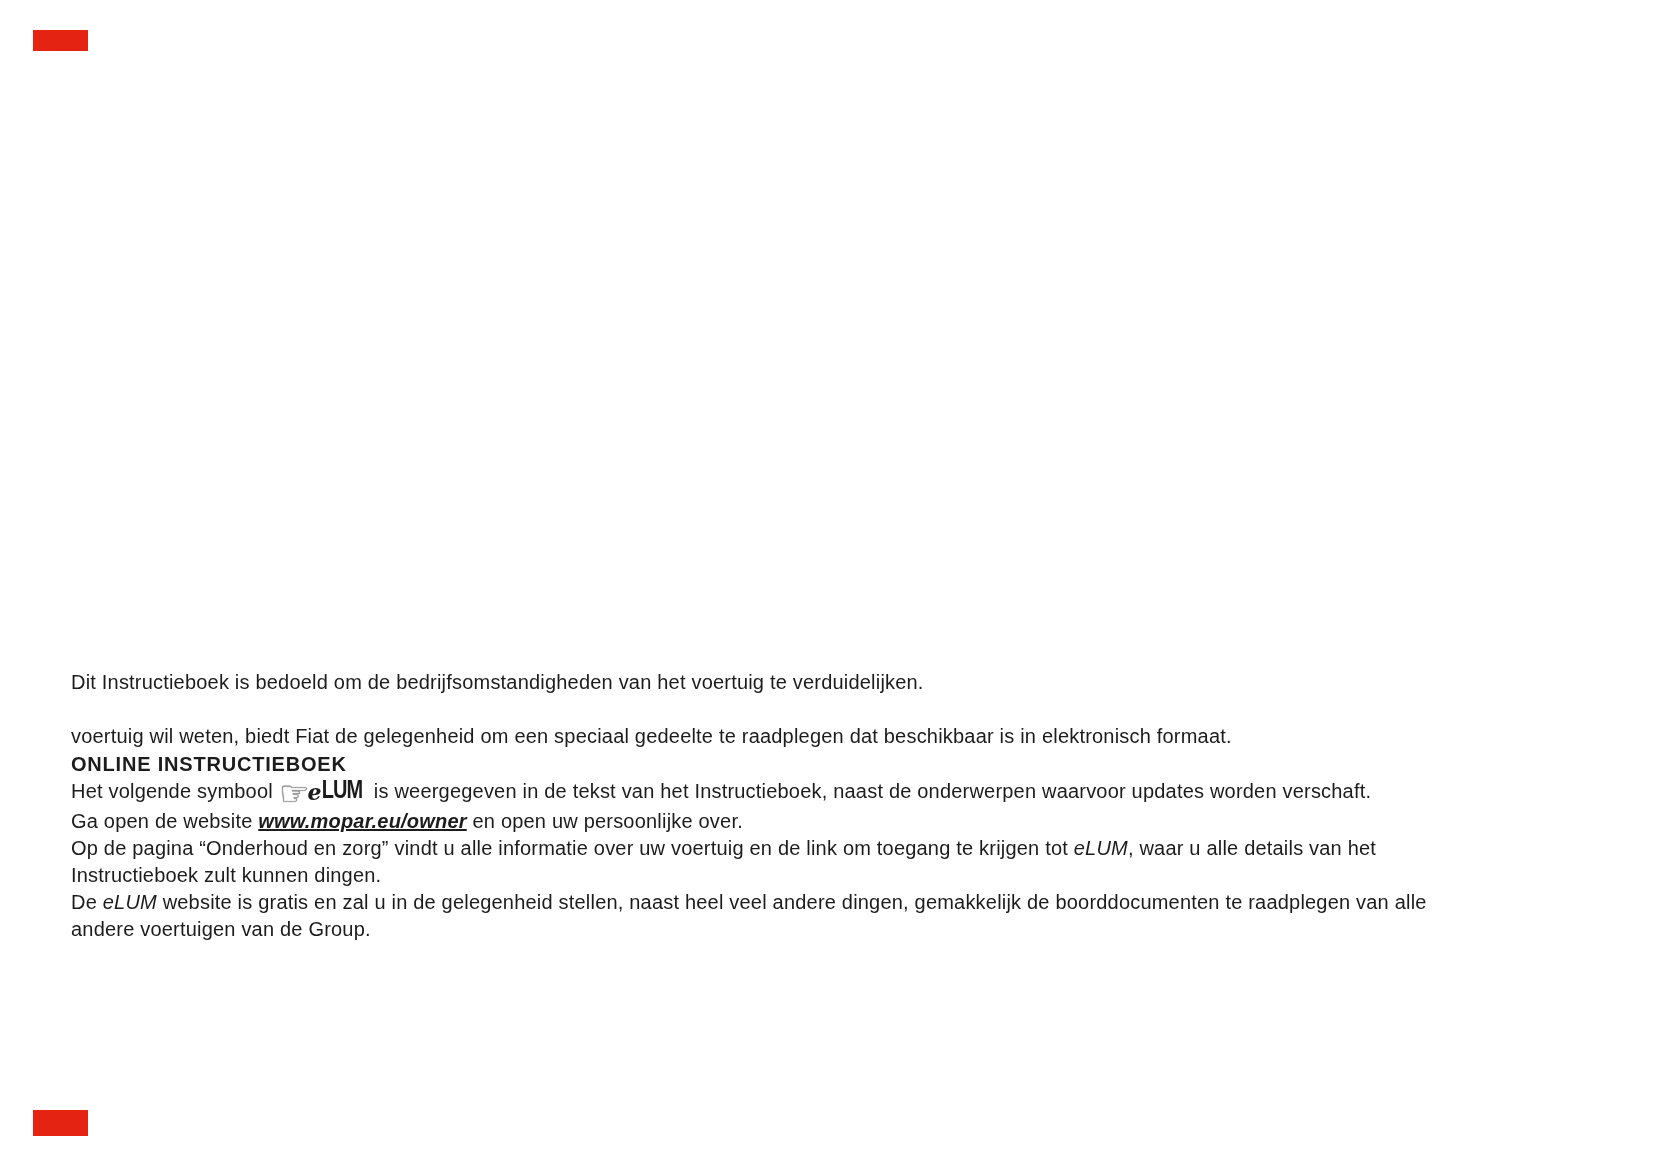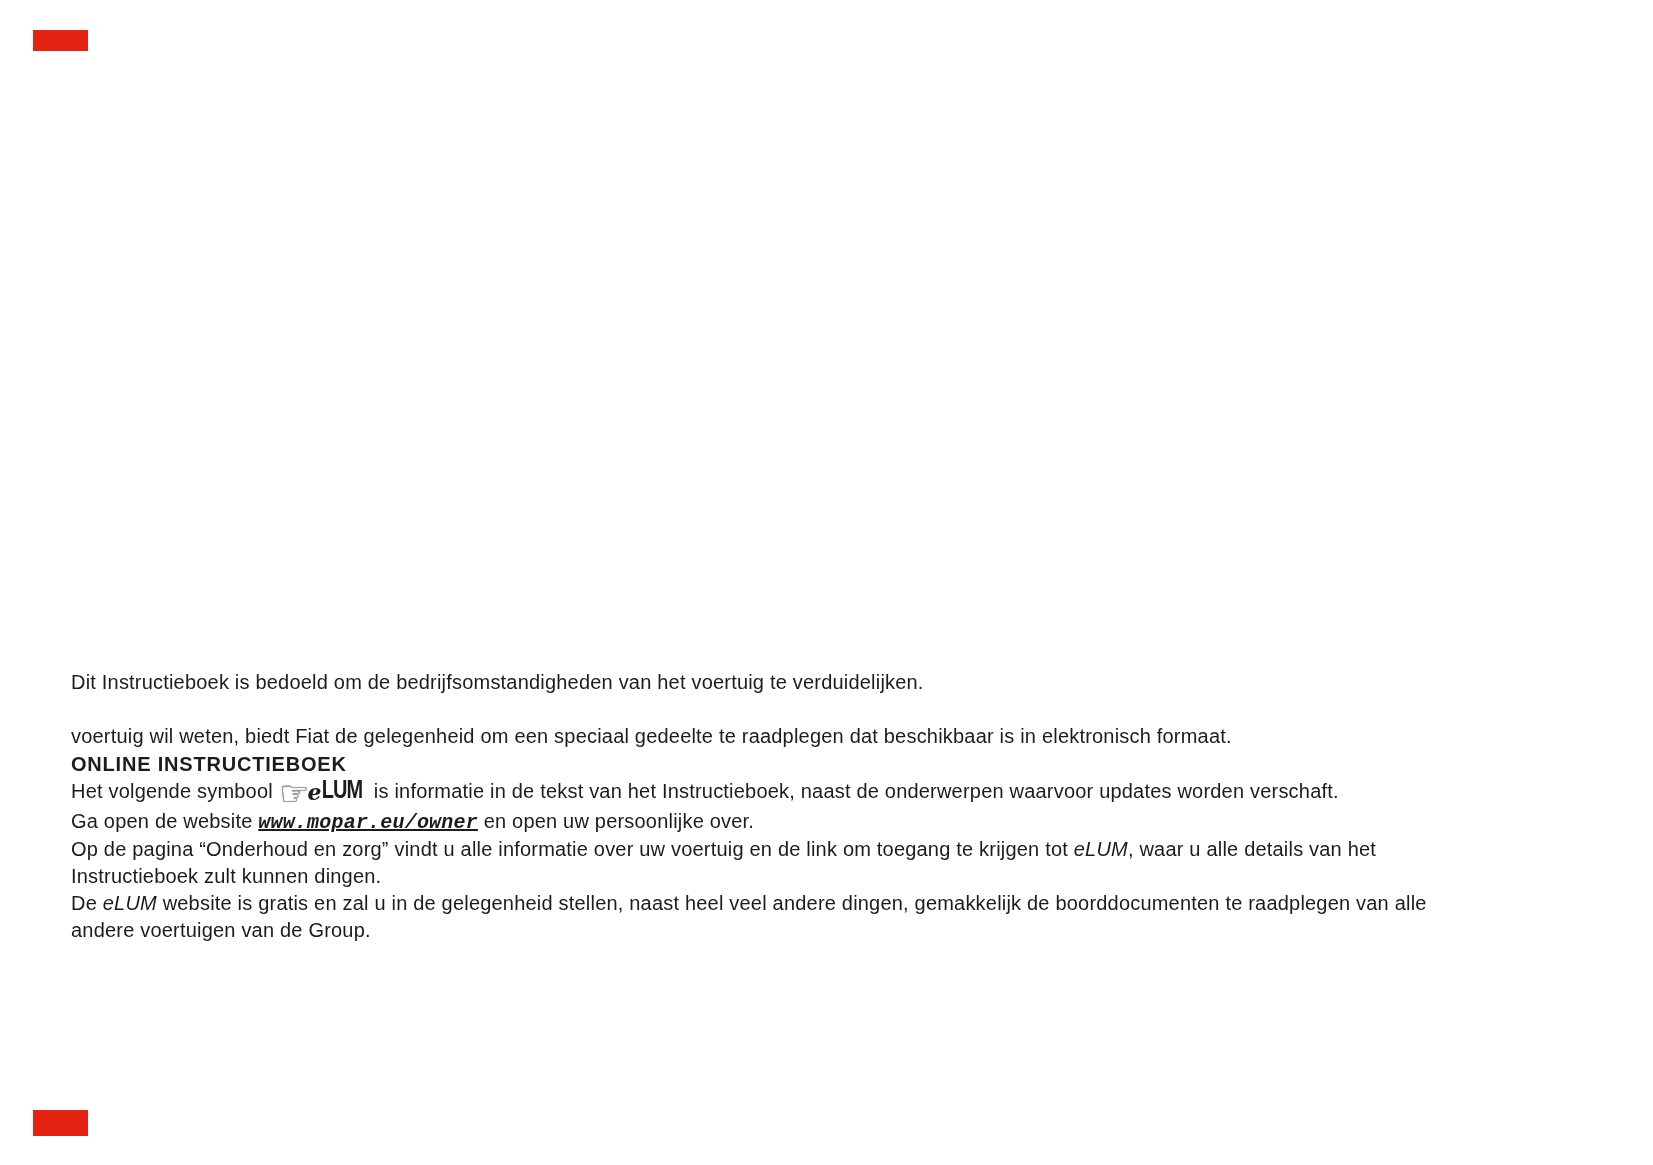--- a/index.html
+++ b/index.html
@@ -47,21 +47,20 @@
     font-weight:bold;
     letter-spacing:0.8px;
     line-height:28px;
   }
   .it{font-style:italic;}
   .weblink{
     font-weight:bold;
     font-style:italic;
     text-decoration:underline;
     cursor:pointer;
-    font-family:Liberation Mono, monospace;
   }
   .elum-symbol{
     display:inline-block;
     vertical-align:middle;
     margin:0 6px;
     white-space:nowrap;
     text-align:center;
   }
   .elum-symbol .hand{
     font-size:34px;
@@ -93,18 +92,18 @@
 <body>
 
 <div class="page">
   <div class="red-tab top"></div>
   <div class="red-tab bottom"></div>
 
   <div class="content">
     <p class="sp-a"><span>Dit Instructieboek is bedoeld om de bedrijfsomstandigheden van het voertuig te verduidelijken.</span></p>
     <p class="sp-b"><br><span>voertuig wil weten, biedt Fiat de gelegenheid om een speciaal gedeelte te raadplegen dat beschikbaar is in elektronisch formaat.</span></p>
     <h2 class="section-heading sp-c">ONLINE INSTRUCTIEBOEK</h2>
-    <p class="sp-d"><span>Het volgende symbool</span><span class="elum-symbol"><span class="hand">☞</span><span class="elum-text"><i>e</i><span class="lum">LUM</span></span></span><span> is informatie in de tekst van het Instructieboek, naast de onderwerpen waarvoor updates worden verschaft.</span></p>
+    <p class="sp-d"><span>Het volgende symbool</span><span class="elum-symbol"><span class="hand">☞</span><span class="elum-text"><i>e</i><span class="lum">LUM</span></span></span><span> is weergegeven in de tekst van het Instructieboek, naast de onderwerpen waarvoor updates worden verschaft.</span></p>
     <p class="sp-e"><span>Ga open de website </span><span class="weblink">www.mopar.eu/owner</span><span> en open uw persoonlijke over.</span></p>
     <p class="sp-f"><span>Op de pagina “Onderhoud en zorg” vindt u alle informatie over uw voertuig en de link om toegang te krijgen tot </span><span class="it">eLUM</span><span>, waar u alle details van het</span><br><span>Instructieboek zult kunnen dingen.</span></p>
     <p class="sp-g"><span>De </span><span class="it">eLUM</span><span> website is gratis en zal u in de gelegenheid stellen, naast heel veel andere dingen, gemakkelijk de boorddocumenten te raadplegen van alle</span><br><span>andere voertuigen van de Group.</span></p>
   </div>
 </div>
 
 </body></html>

